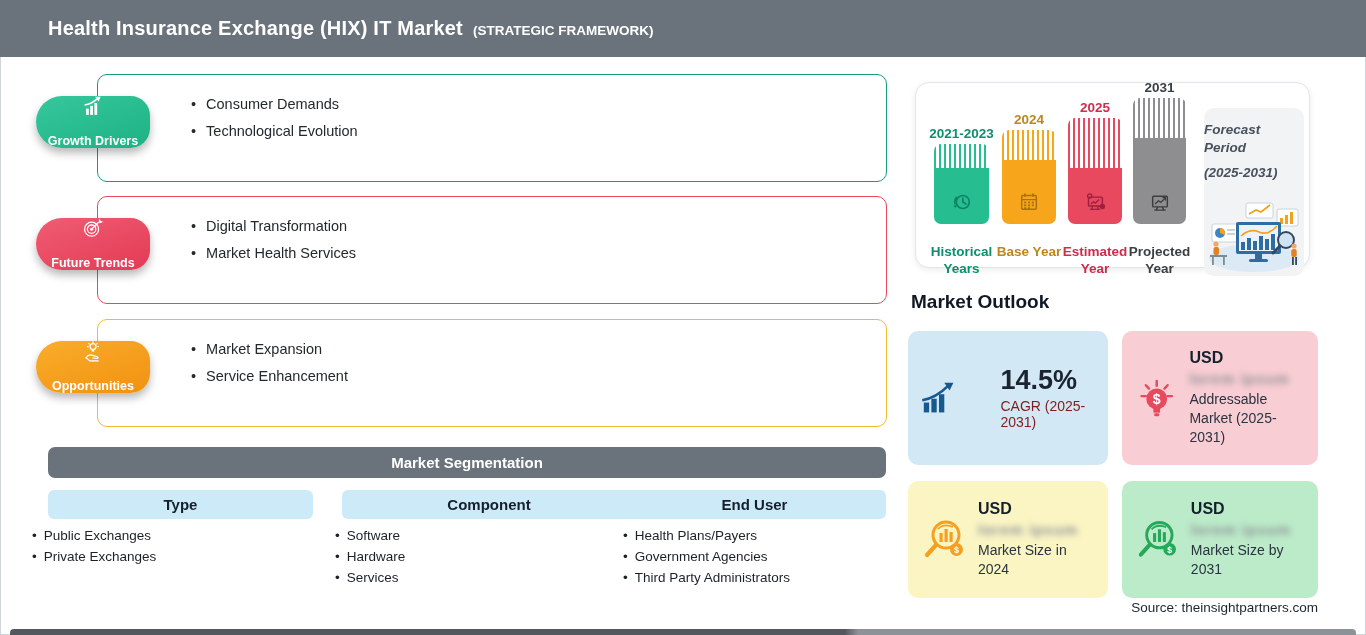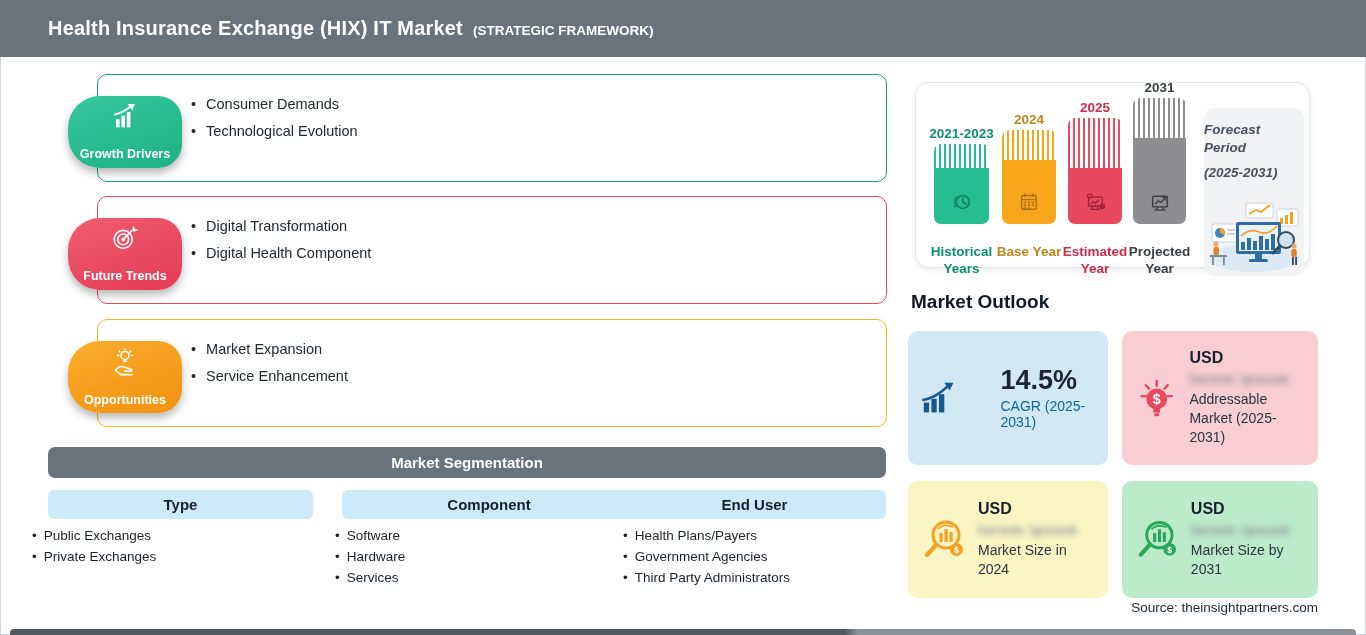--- a/index.html
+++ b/index.html
@@ -21,21 +21,21 @@
 
   
   .panel { position:absolute; left:97px; width:790px; height:108px; border-radius:10px; background:#fff; }
   .panel-1 { top:74px;  border:1.5px solid #169a80; }
   .panel-2 { top:196px; border:1.5px solid #e8495f; }
   .panel-3 { top:319px; border:1.5px solid #f0bc2e; }
   .panel ul { position:absolute; left:93px; top:16px; list-style:none; }
   .panel li { font-size:14.5px; color:#24292e; line-height:27px; }
   .panel li::before { content:'•'; margin-right:10px; color:#24292e; }
 
-  .badge { position:absolute; left:68px; width:114px; height:72px; border-radius:32px 24px 24px 32px;
+  .badge { position:absolute; left:36px; width:114px; height:52px; border-radius:32px 24px 24px 32px;
            display:flex; flex-direction:column; align-items:center; justify-content:center; gap:17px;
            box-shadow:0 5px 9px rgba(0,0,0,.28); z-index:2; }
   .badge-1 { top:96px;  background:linear-gradient(160deg,#36c89c,#1db184); }
   .badge-2 { top:218px; background:linear-gradient(160deg,#ef5d72,#e43a55); }
   .badge-3 { top:341px; background:linear-gradient(160deg,#f9ad2b,#f29111); }
   .badge-label { color:#fff; font-size:12.5px; font-weight:bold; white-space:nowrap; }
 
   
   .seg-title { position:absolute; left:48px; top:447px; width:838px; height:31px; background:#6a737b; border-radius:7px;
                display:flex; align-items:center; justify-content:center; color:#fff; font-weight:bold; font-size:15px; }
@@ -77,21 +77,21 @@
 
   
   .outlook-title { position:absolute; left:911px; top:291px; font-size:19px; font-weight:800; color:#101826; }
   .ocard { position:absolute; border-radius:10px; display:flex; align-items:center; padding:0 12px; gap:10px; }
   .ocard-cagr { left:908px;  top:331px; width:200px; height:134px; background:#d3e8f5;gap:44px; }
   .ocard-addr { left:1122px; top:331px; width:196px; height:134px; background:#f8cdd3; }
   .ocard-2024 { left:908px;  top:481px; width:200px; height:117px; background:#fbf5c4; }
   .ocard-2031 { left:1122px; top:481px; width:196px; height:117px; background:#bcebc9; }
   .ocard .txt { display:flex; flex-direction:column; }
   .oval { font-size:27px; font-weight:800; color:#1b2430; line-height:1.1; }
-  .osub { font-size:14px; color:#0369a1; margin-top:3px; }
+  .osub { font-size:14px; color:#7f1d1d; margin-top:3px; }
   .ousd { font-size:16px; font-weight:bold; color:#14202c; }
   .masked { font-size:15px; font-weight:bold; color:#8d9297; filter:blur(3px); letter-spacing:1px; margin:3px 0; white-space:nowrap; }
   .olabel { font-size:14px; color:#2a3440; line-height:1.35; max-width:118px; }
   .source { position:absolute; right:48px; top:600px; font-size:13.5px; color:#1c2530; }
 
   .bottombar { position:absolute; left:10px; right:10px; bottom:0; height:6px; border-radius:4px 4px 0 0;
                background:linear-gradient(90deg,#53585e 0 62%,#8d9298 63% 100%); }
 </style>
 </head>
 <body>
@@ -118,21 +118,21 @@
       <rect x="18" y="10" width="4" height="17" fill="#fff"></rect>
       <path d="M4 13 Q14 11 22 4" stroke="#fff" stroke-width="2.2" fill="none"></path>
       <polygon points="19,1 27,1 24,8" fill="#fff"></polygon>
     </svg>
     <span class="badge-label">Growth Drivers</span>
   </div>
 
   <div class="panel panel-2">
     <ul>
       <li>Digital Transformation</li>
-      <li>Digital Health Component</li>
+      <li>Market Health Services</li>
     </ul>
   </div>
   <div class="badge badge-2">
     <svg width="30" height="27" viewBox="0 0 32 30">
       <circle cx="14" cy="16" r="10" stroke="#fff" stroke-width="1.8" fill="none"></circle>
       <circle cx="14" cy="16" r="6" stroke="#fff" stroke-width="1.8" fill="none"></circle>
       <circle cx="14" cy="16" r="2.2" fill="#fff"></circle>
       <line x1="14" y1="16" x2="24" y2="6" stroke="#fff" stroke-width="1.8"></line>
       <path d="M24 6 l1 -5 2.5 3.5 3.5 1 -5 2 z" fill="#fff"></path>
     </svg>

